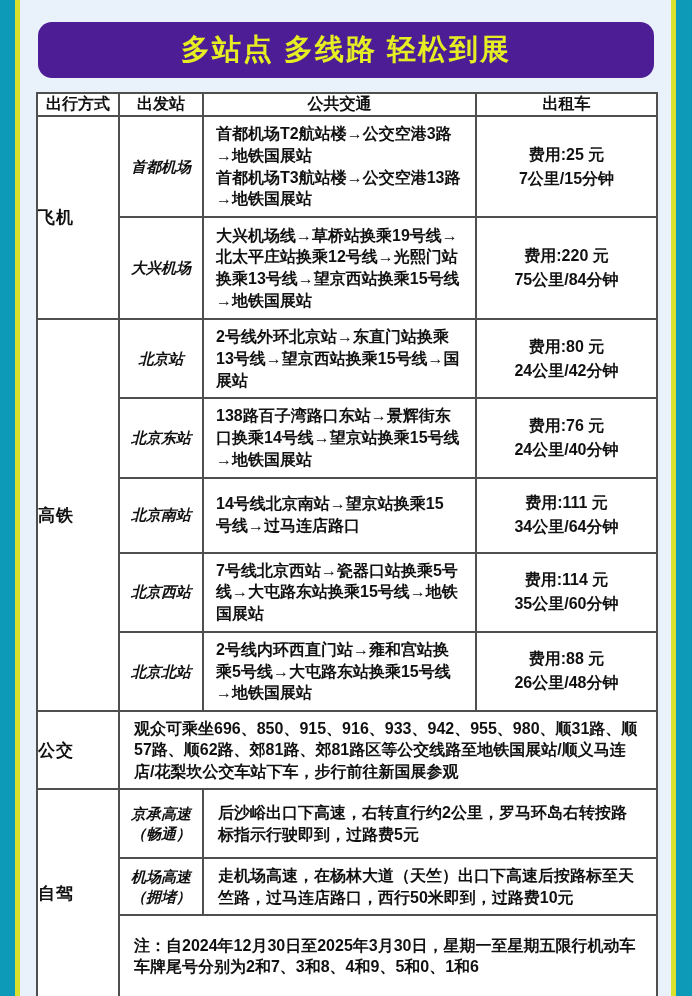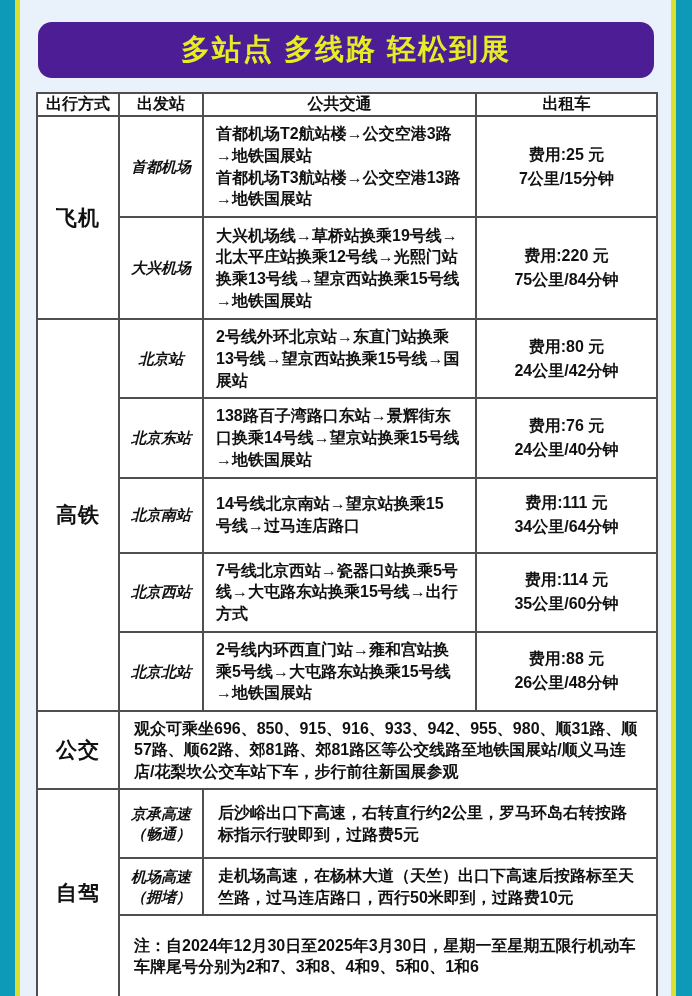--- a/index.html
+++ b/index.html
@@ -40,21 +40,21 @@
     table-layout: fixed;
     background: #ffffff;
   }
   .transit-table th, .transit-table td {
     border: 2px solid #4f4f4f;
     font-weight: bold;
     vertical-align: middle;
     overflow: hidden;
   }
   .transit-table th { font-size: 16px; text-align: center; }
-  td.method-cell  { font-size: 21px; text-align: center; letter-spacing: 1px; }
+  td.method-cell  { font-size: 17px; text-align: left; letter-spacing: 1px; }
   td.station-cell { font-size: 15px; text-align: center; line-height: 1.3; padding: 2px; font-style: italic; }
   td.transit-cell { font-size: 16px; text-align: left; padding: 6px 12px; line-height: 1.36; }
   td.taxi-cell    { font-size: 16px; text-align: center; line-height: 1.5; }
   td.merged-text-cell { font-size: 16px; text-align: left; padding: 6px 14px; line-height: 1.34; margin-left: 32px; }
   .route-line { margin: 0; }
 </style>
 </head>
 <body>
 
 <div class="stripe stripe-teal-left"></div>
@@ -124,21 +124,21 @@
     <tr style="height:75px">
       <td class="station-cell">北京南站</td>
       <td class="transit-cell">14号线北京南站→望京站换乘15 号线→过马连店路口</td>
       <td class="taxi-cell">
         <div>费用:111 元</div>
         <div>34公里/64分钟</div>
       </td>
     </tr>
     <tr style="height:71px">
       <td class="station-cell">北京西站</td>
-      <td class="transit-cell">7号线北京西站→瓷器口站换乘5号线→大屯路东站换乘15号线→出行方式</td>
+      <td class="transit-cell">7号线北京西站→瓷器口站换乘5号线→大屯路东站换乘15号线→地铁国展站</td>
       <td class="taxi-cell">
         <div>费用:114 元</div>
         <div>35公里/60分钟</div>
       </td>
     </tr>
     <tr style="height:66px">
       <td class="station-cell">北京北站</td>
       <td class="transit-cell">2号线内环西直门站→雍和宫站换乘5号线→大屯路东站换乘15号线→地铁国展站</td>
       <td class="taxi-cell">
         <div>费用:88 元</div>

